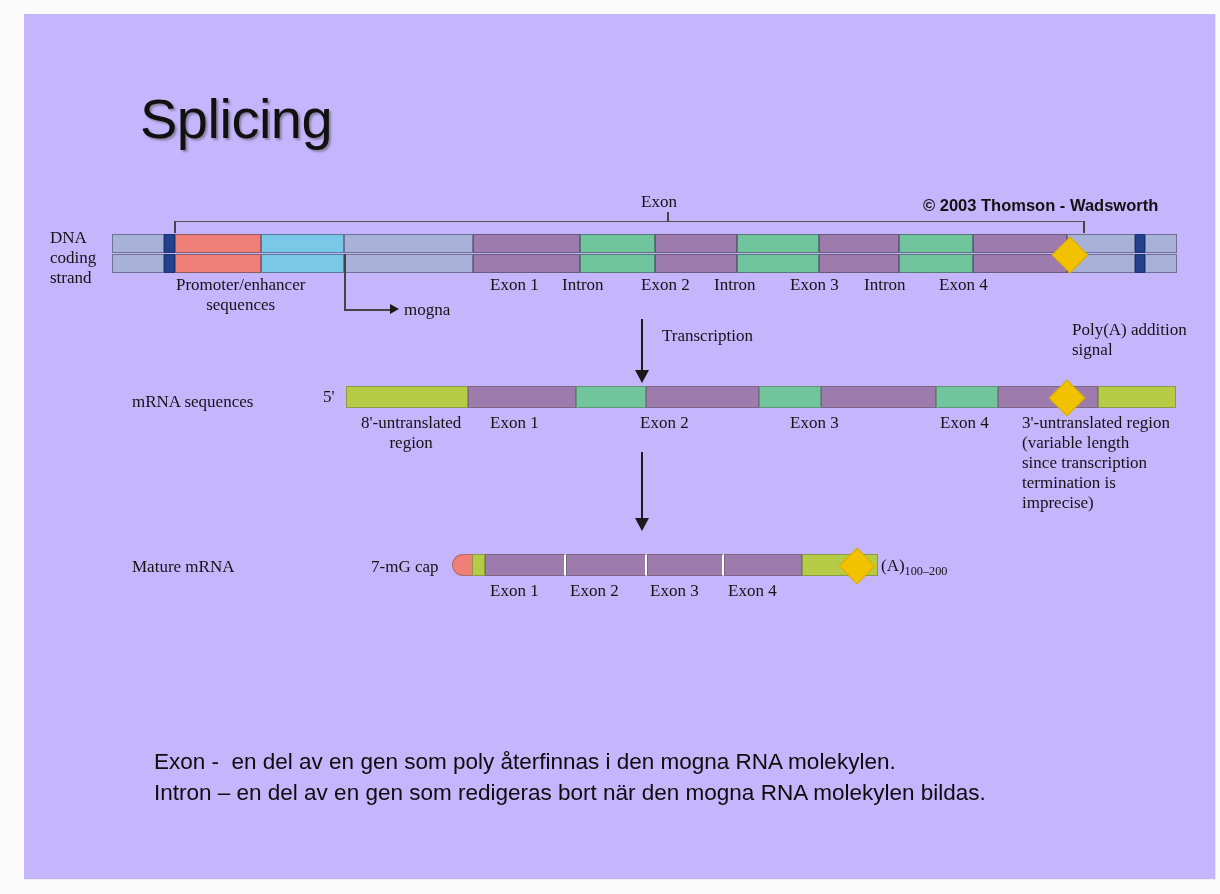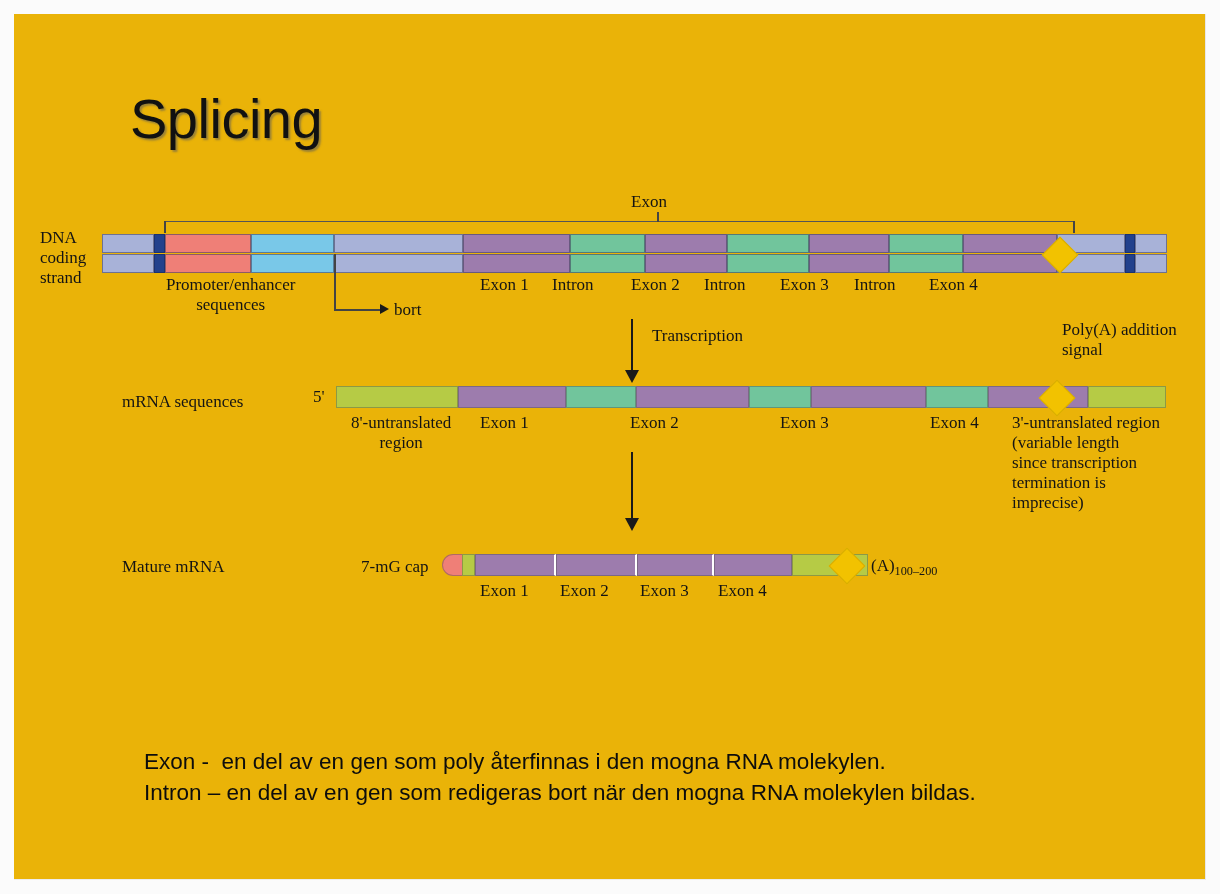--- a/index.html
+++ b/index.html
@@ -17,23 +17,23 @@
 
   
   #page-frame {
     position: absolute;
     left: 0; top: 0;
     width: 1220px; height: 894px;
     background: #fbfbfb;
   }
   #slide {
     position: absolute;
-    left: 14px; top: 14px;
+    left: 24px; top: 14px;
     width: 1192px; height: 866px;
-    background: #eab308;
+    background: #c4b5fd;
     border-right: 1px solid #e8e8e8;
     border-bottom: 1px solid #ededed;
     box-sizing: border-box;
   }
 
   
   #slide-title {
     position: absolute;
     left: 116px;
     top: 72px;
@@ -146,20 +146,21 @@
 </head>
 <body>
 
 <div id="page-frame">
   <div id="slide">
 
     <div id="slide-title">Splicing</div>
 
     <div id="figure">
 
+      <div id="copyright" style="left:899px; top:12px;">© 2003 Thomson - Wadsworth</div>
 
       <div class="fig-label" style="left:26px; top:44px;">DNA
 coding
 strand</div>
 
       <div class="fig-label" style="left:617px; top:8px;">Exon</div>
 
       <div class="hline" style="left:150px; top:37px; width:910px;"></div>
 
       <div class="thin-v" style="left:150px; top:37px; height:12px;"></div>
@@ -213,21 +214,21 @@
       <div class="fig-label" style="left:766px; top:91px;">Exon 3</div>
       <div class="fig-label" style="left:840px; top:91px;">Intron</div>
       <div class="fig-label" style="left:915px; top:91px;">Exon 4</div>
 
       <div class="fig-label" style="left:152px; top:91px; text-align:center;">Promoter/enhancer
 sequences</div>
 
       <div class="thin-v" style="left:320px; top:70px; height:55px;"></div>
       <div class="thin-h" style="left:320px; top:125px; width:48px;"></div>
       <div class="arrowhead-right" style="left:366px; top:120px;"></div>
-      <div class="fig-label" style="left:380px; top:116px;">bort</div>
+      <div class="fig-label" style="left:380px; top:116px;">mogna</div>
 
       <div class="vline" style="left:617px; top:135px; height:53px;"></div>
       <div class="arrowhead-down" style="left:611px; top:186px;"></div>
       <div class="fig-label" style="left:638px; top:142px;">Transcription</div>
 
       <div class="fig-label" style="left:1048px; top:136px;">Poly(A) addition
 signal</div>
 
       <div class="fig-label" style="left:108px; top:208px;">mRNA sequences</div>
       <div class="fig-label" style="left:299px; top:203px;">5'</div>

